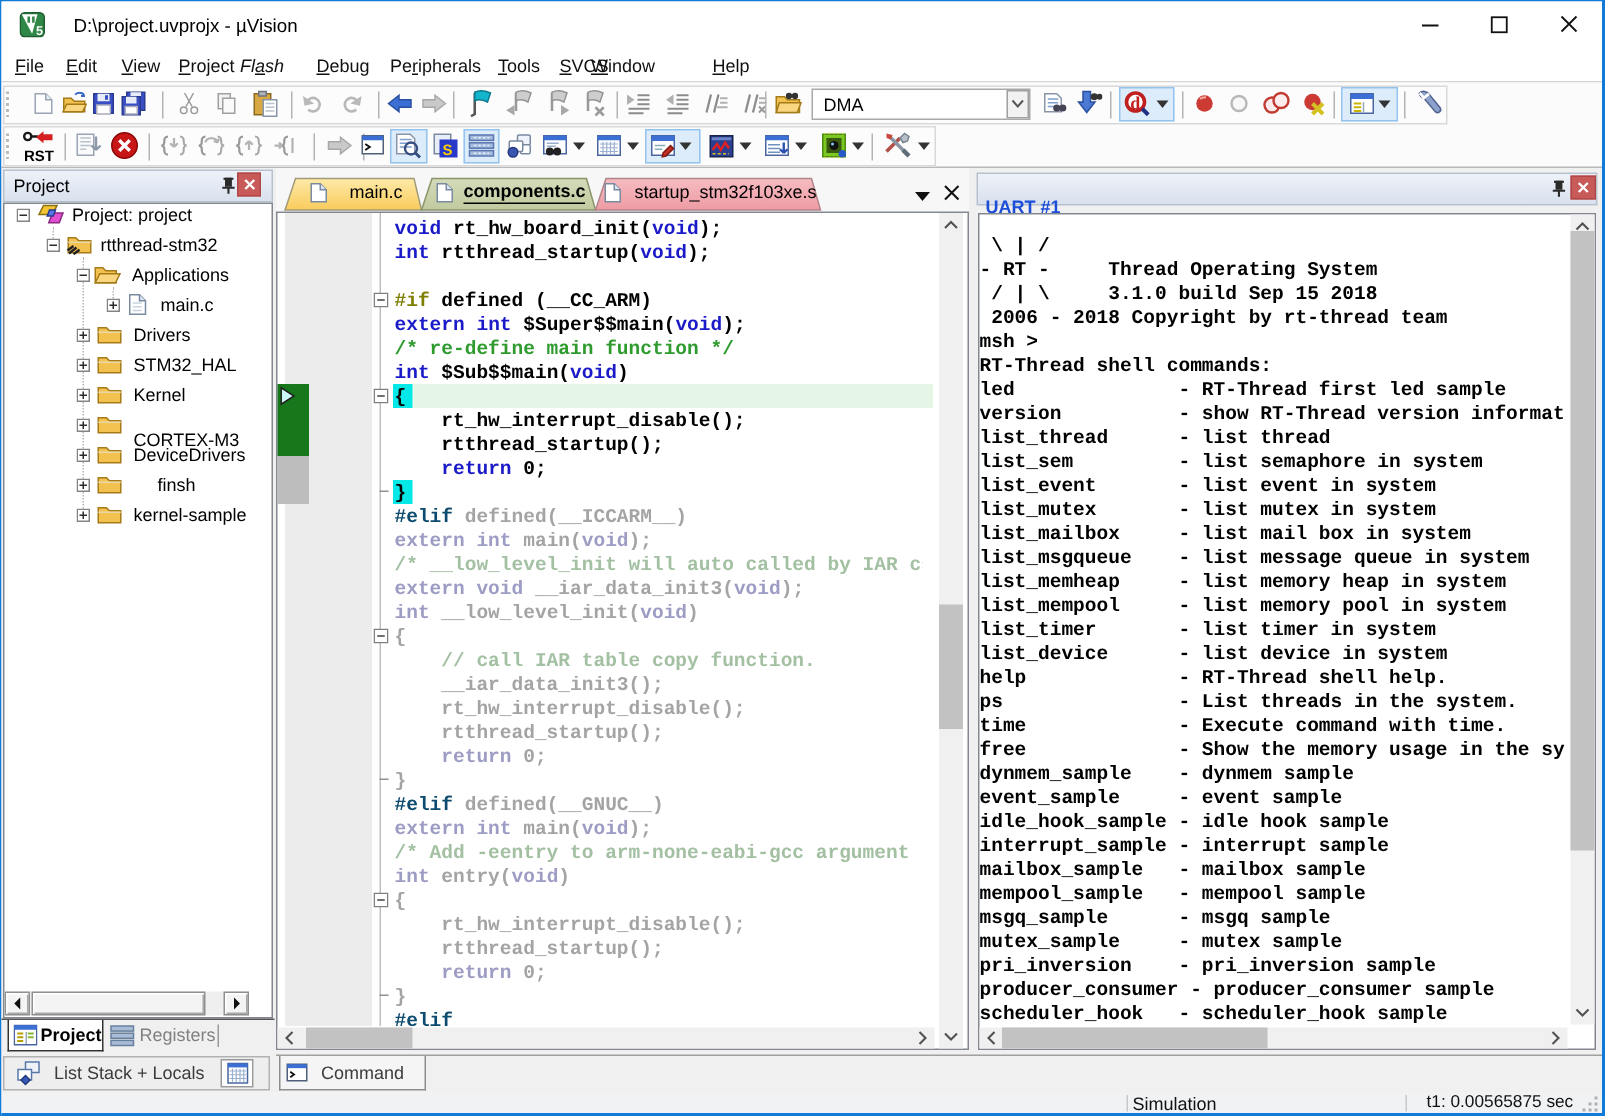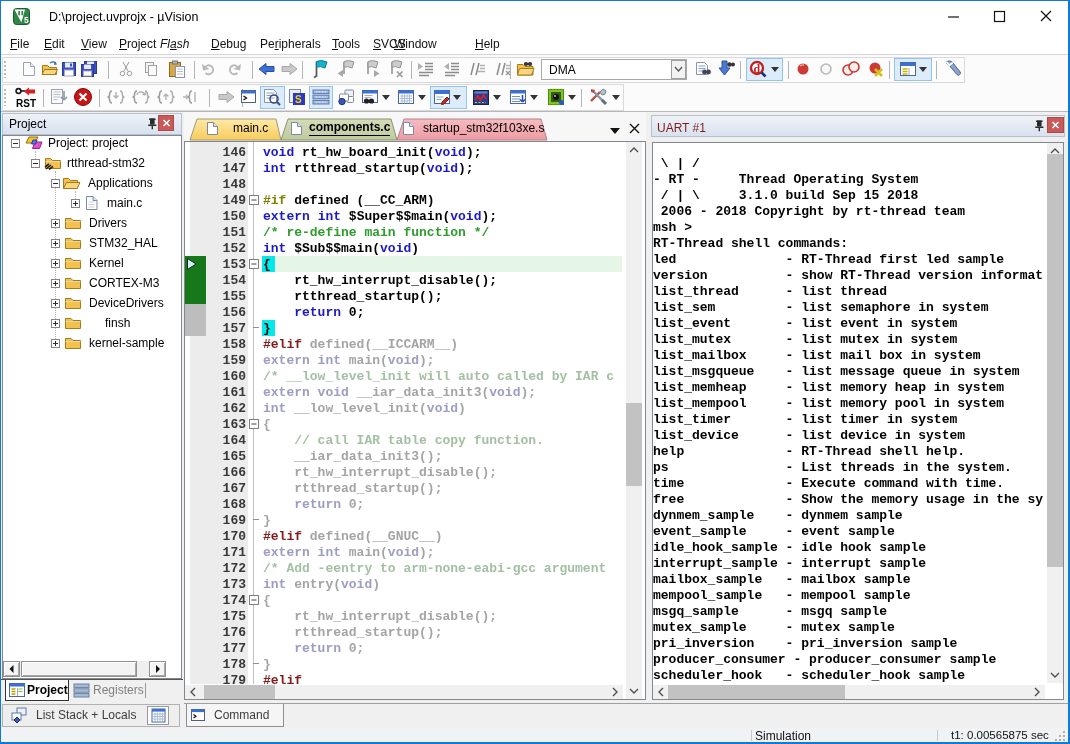--- a/index.html
+++ b/index.html
@@ -9,21 +9,21 @@
 #win { position:relative; width:1070px; height:744px; background:#fff;
   border-left:1px solid #0f7ad8; border-right:2px solid #0f7ad8; border-top:1px solid #0f7ad8; }
 .mono { font-family:"Liberation Mono", monospace; font-size:13px; line-height:16px; white-space:pre; font-weight:bold; }
 .sans12 { font-size:12px; }
 svg { display:block; }
 .sep1 { width:1px; background:#b4b4b4; top:60px; height:18px; }
 .sep2 { width:1px; background:#b4b4b4; top:88px; height:18px; }
 .hlbox { border:1px solid #94c4ee; background:#dcecfb; }
 .darr { width:0; height:0; border-left:4px solid transparent; border-right:4px solid transparent; border-top:5px solid #333; }
 .kw { color:#1a1ac8; } .cm { color:#2f9b2f; } .pp { color:#7f7f00; }
-.in { color:#a4a4a4; } .kw2 { color:#9c9cc4; } .cm2 { color:#a3c0a3; } .pp2 { color:#7f1d1d; }
+.in { color:#a4a4a4; } .kw2 { color:#9c9cc4; } .cm2 { color:#a3c0a3; } .pp2 { color:#0c4a6e; }
 .trow { position:absolute; font-size:12px; color:#000; }
 .ebox { position:absolute; width:9px; height:9px; }
 .dotv { position:absolute; width:1px; border-left:1px dotted #b5b5b5; }
 </style>
 </head>
 <body>
 <div id="win">
 
 <div class="abs" id="titlebar" style="left:0;top:0;width:1067px;height:30px;background:#fff;"></div>
 <svg class="abs" style="left:12px;top:7px;" width="17" height="17" viewBox="0 0 17 17">
@@ -468,21 +468,21 @@
       <path d="M1.5,5.5 h15" stroke="#e9d9a8"></path>
     </svg>
 
 <div class="trow" style="left:47px;top:135px;">Project: project</div>
 <div class="trow" style="left:66px;top:155px;">rtthread-stm32</div>
 <div class="trow" style="left:87px;top:175px;">Applications</div>
 <div class="trow" style="left:106px;top:195px;">main.c</div>
 <div class="trow" style="left:88px;top:215px;">Drivers</div>
 <div class="trow" style="left:88px;top:235px;">STM32_HAL</div>
 <div class="trow" style="left:88px;top:255px;">Kernel</div>
-<div class="trow" style="left:88px;top:275px;">CORTEX-M3</div>
+<div class="trow" style="left:88px;top:285px;">CORTEX-M3</div>
 <div class="trow" style="left:88px;top:295px;">DeviceDrivers</div>
 <div class="trow" style="left:104px;top:315px;">finsh</div>
 <div class="trow" style="left:88px;top:335px;">kernel-sample</div>
 
 <div class="abs" style="left:2px;top:660px;width:163px;height:16px;background:#efefef;"></div>
 <div class="abs" style="left:2px;top:660px;width:17px;height:16px;background:#f4f4f4;border:1px solid #909090;box-shadow:inset 1px 1px 0 #fff, inset -1px -1px 0 #a8a8a8;"></div>
 <svg class="abs" style="left:2px;top:660px" width="17" height="16" viewBox="0 0 17 16">
       <polygon points="10.5,4 6.5,8 10.5,12" fill="#111"></polygon>
     </svg>
 <div class="abs" style="left:20px;top:660px;width:116px;height:16px;background:#f4f4f4;border:1px solid #909090;box-shadow:inset 1px 1px 0 #fff, inset -1px -1px 0 #a8a8a8;"></div>
@@ -572,54 +572,20 @@
 <div class="abs" style="left:184px;top:255px;width:21px;height:48px;background:#17771b;"></div>
 <div class="abs" style="left:184px;top:303px;width:21px;height:32px;background:#bdbdbd;"></div>
 <svg class="abs" style="left:185px;top:256px" width="12" height="14" viewBox="0 0 12 14">
       <polygon points="1.5,1.5 1.5,12.5 10,7" fill="#ccf6f6" stroke="#222" stroke-width="1"></polygon>
     </svg>
 
 <div class="abs" style="left:274px;top:255px;width:347px;height:16px;background:#e6f6e6;"></div>
 <div class="abs" style="left:261px;top:255px;width:13px;height:16px;background:#05e8e8;"></div>
 <div class="abs" style="left:261px;top:319px;width:13px;height:16px;background:#05e8e8;"></div>
 
-<div class="abs mono" id="lnums" style="left:200px;top:144px;width:45px;text-align:right;color:#383838;">146
-147
-148
-149
-150
-151
-152
-153
-154
-155
-156
-157
-158
-159
-160
-161
-162
-163
-164
-165
-166
-167
-168
-169
-170
-171
-172
-173
-174
-175
-176
-177
-178
-<div style="height:12px;overflow:hidden;">179</div></div>
 
 <svg class="abs" style="left:248px;top:194px" width="10" height="10" viewBox="0 0 10 10">
       <rect x="0.5" y="0.5" width="9" height="9" fill="#fff" stroke="#808080"></rect>
       <line x1="2.5" y1="5" x2="7.5" y2="5" stroke="#404040"></line>
     </svg>
 <svg class="abs" style="left:248px;top:258px" width="10" height="10" viewBox="0 0 10 10">
       <rect x="0.5" y="0.5" width="9" height="9" fill="#fff" stroke="#808080"></rect>
       <line x1="2.5" y1="5" x2="7.5" y2="5" stroke="#404040"></line>
     </svg>
 <svg class="abs" style="left:248px;top:418px" width="10" height="10" viewBox="0 0 10 10">
@@ -680,21 +646,21 @@
 <div class="abs" style="left:184px;top:684px;width:438px;height:14px;background:#f0f0f0;"></div>
 <svg class="abs" style="left:186px;top:684px" width="12" height="14" viewBox="0 0 12 14">
       <path d="M8,3 L4,7 L8,11" stroke="#505050" stroke-width="1.4" fill="none"></path>
     </svg>
 <svg class="abs" style="left:608px;top:684px" width="12" height="14" viewBox="0 0 12 14">
       <path d="M4,3 L8,7 L4,11" stroke="#505050" stroke-width="1.4" fill="none"></path>
     </svg>
 <div class="abs" style="left:203px;top:684px;width:71px;height:14px;background:#c2c2c2;"></div>
 
 <div class="abs" style="left:650px;top:114px;width:414px;height:22px;background:linear-gradient(#eef2f8,#d8e1ee);border:1px solid #b7c1ce;"></div>
-<div class="abs sans12" style="left:656px;top:120px;color:#7f1d1d;">UART #1</div>
+<div class="abs sans12" style="left:656px;top:130px;color:#1d4ed8;font-weight:bold;">UART #1</div>
 <svg class="abs" style="left:1032px;top:118px" width="12" height="13" viewBox="0 0 12 13">
  <rect x="4" y="1.5" width="4.6" height="6" fill="#2a2a2a"></rect>
       <rect x="3" y="1.5" width="6.6" height="1.4" fill="#2a2a2a"></rect>
       <path d="M2.2,8.2 h8.2 M6.3,8.2 v4" stroke="#2a2a2a" stroke-width="1.4"></path>
 </svg>
 <div class="abs" style="left:1046px;top:116px;width:17px;height:16px;background:#c85a5a;border:1px solid #b04848;"></div>
 <svg class="abs" style="left:1046px;top:116px" width="17" height="16" viewBox="0 0 17 16">
  <path d="M5.5,5 l6,6 M11.5,5 l-6,6" stroke="#fff" stroke-width="1.6"></path>
 </svg>
 <div class="abs" id="uartbox" style="left:651px;top:141px;width:412px;height:558px;background:#fff;border:1px solid #828790;"></div>

